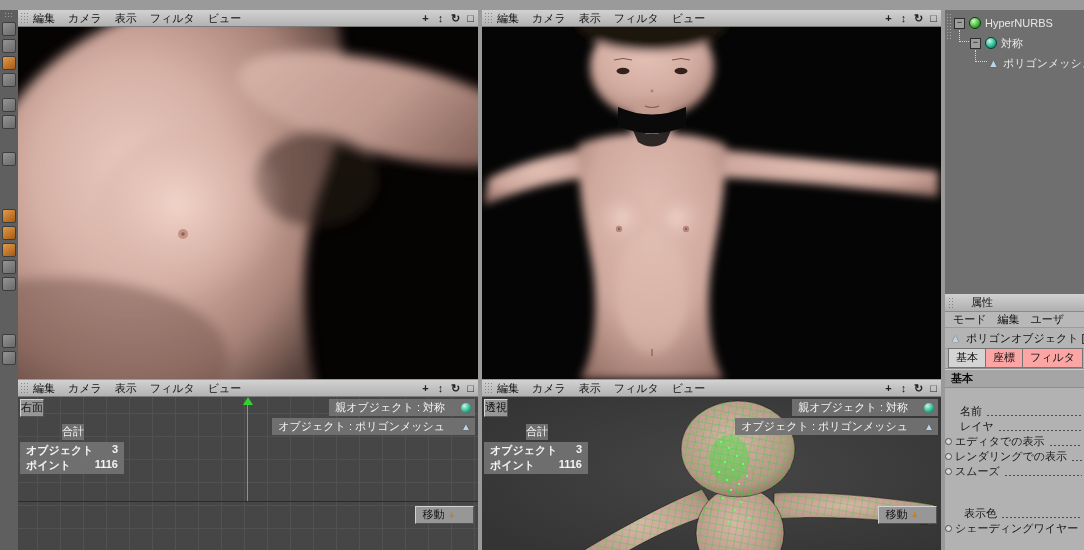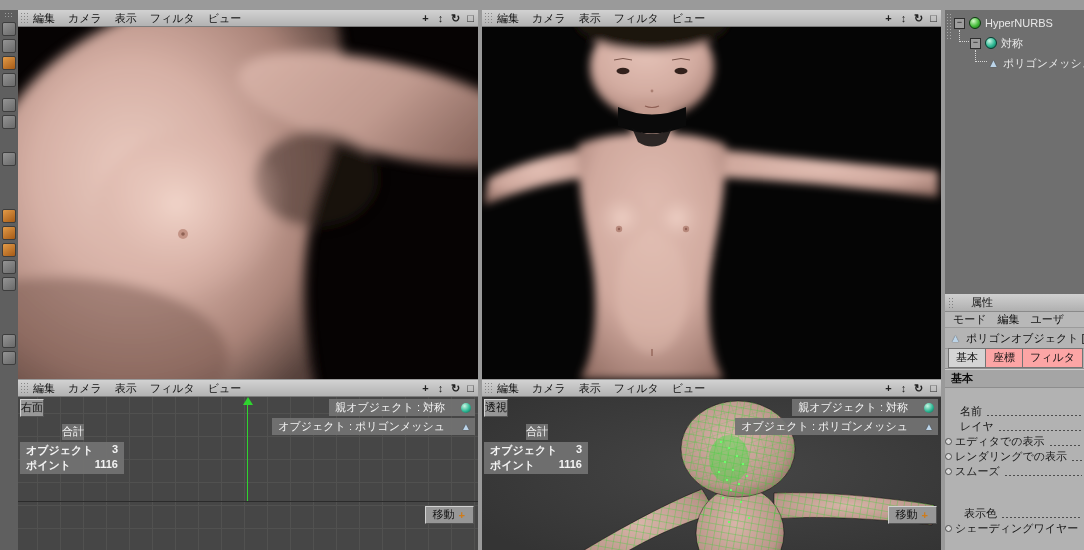--- a/index.html
+++ b/index.html
@@ -52,21 +52,21 @@
   .stats{position:absolute;left:2px;top:27px;}
   .stats .total{display:inline-block;margin-left:42px;background:rgba(114,114,114,.93);color:#f3f3f3;padding:0 0 1px;}
   .stats .rows{margin-top:2px;background:rgba(114,114,114,.93);color:#f3f3f3;padding:1px 6px;width:92px;font-weight:bold;}
   .stats .r{display:flex;justify-content:space-between;}
   .tags{position:absolute;right:3px;top:2px;display:flex;flex-direction:column;align-items:flex-end;gap:2px;}
   .tag{background:rgba(114,114,114,.93);color:#f4f4f4;padding:1px 4px 1px 6px;display:flex;align-items:center;gap:16px;}
   .sphere-icon{width:10px;height:10px;border-radius:50%;flex:none;
     background:radial-gradient(circle at 35% 30%,#c9f6e4,#2db894 55%,#0b5b48);}
   .tri-icon{color:#bcd4e8;font-size:10px;line-height:10px;text-shadow:0 0 1px #1a2a3a;}
   .move-tag{position:absolute;right:4px;bottom:36px;background:#979797;color:#101010;
-    border:1px solid;border-color:#d2d2d2 #545454 #545454 #d2d2d2;padding:0 8px 1px 7px;display:flex;align-items:center;gap:4px;}
+    border:1px solid;border-color:#d2d2d2 #545454 #545454 #d2d2d2;padding:0 18px 1px 7px;display:flex;align-items:center;gap:4px;}
   .move-cross{color:#d07b18;font-weight:bold;}
 
   
   #panel{position:absolute;left:945px;top:0;width:139px;height:550px;background:#b2b2b2;}
   #om{position:absolute;left:0;top:0;right:0;height:284px;background:#6f6f6f;border-bottom:1px solid #515151;overflow:hidden;}
   .om-grip{position:absolute;left:1px;top:3px;width:5px;height:26px;
     background-image:radial-gradient(circle,#a8a8a8 0.8px,transparent 1px);background-size:3px 3px;}
   .om-row{position:absolute;left:0;right:0;height:18px;display:flex;align-items:center;gap:4px;color:#e8e8e8;white-space:nowrap;}
   .exp{width:9px;height:9px;flex:none;background:#9d9d9d;border:1px solid #2e2e2e;color:#111;
     font-size:9px;line-height:7px;text-align:center;box-sizing:content-box;}

